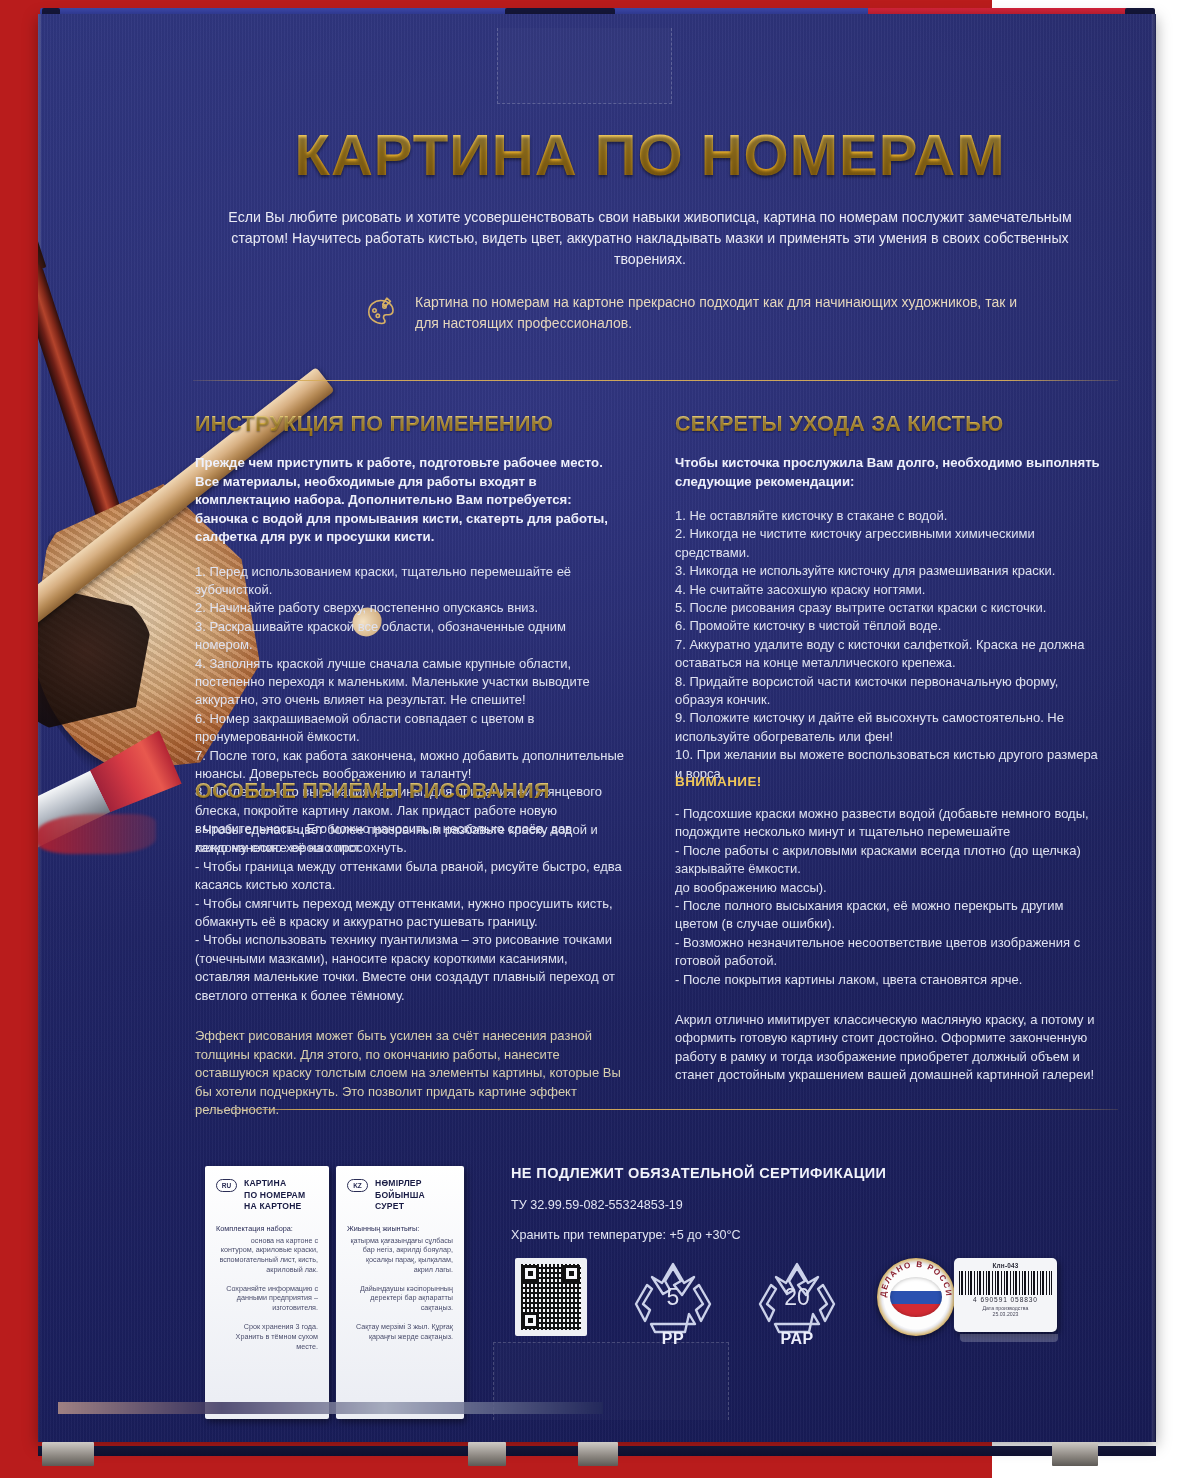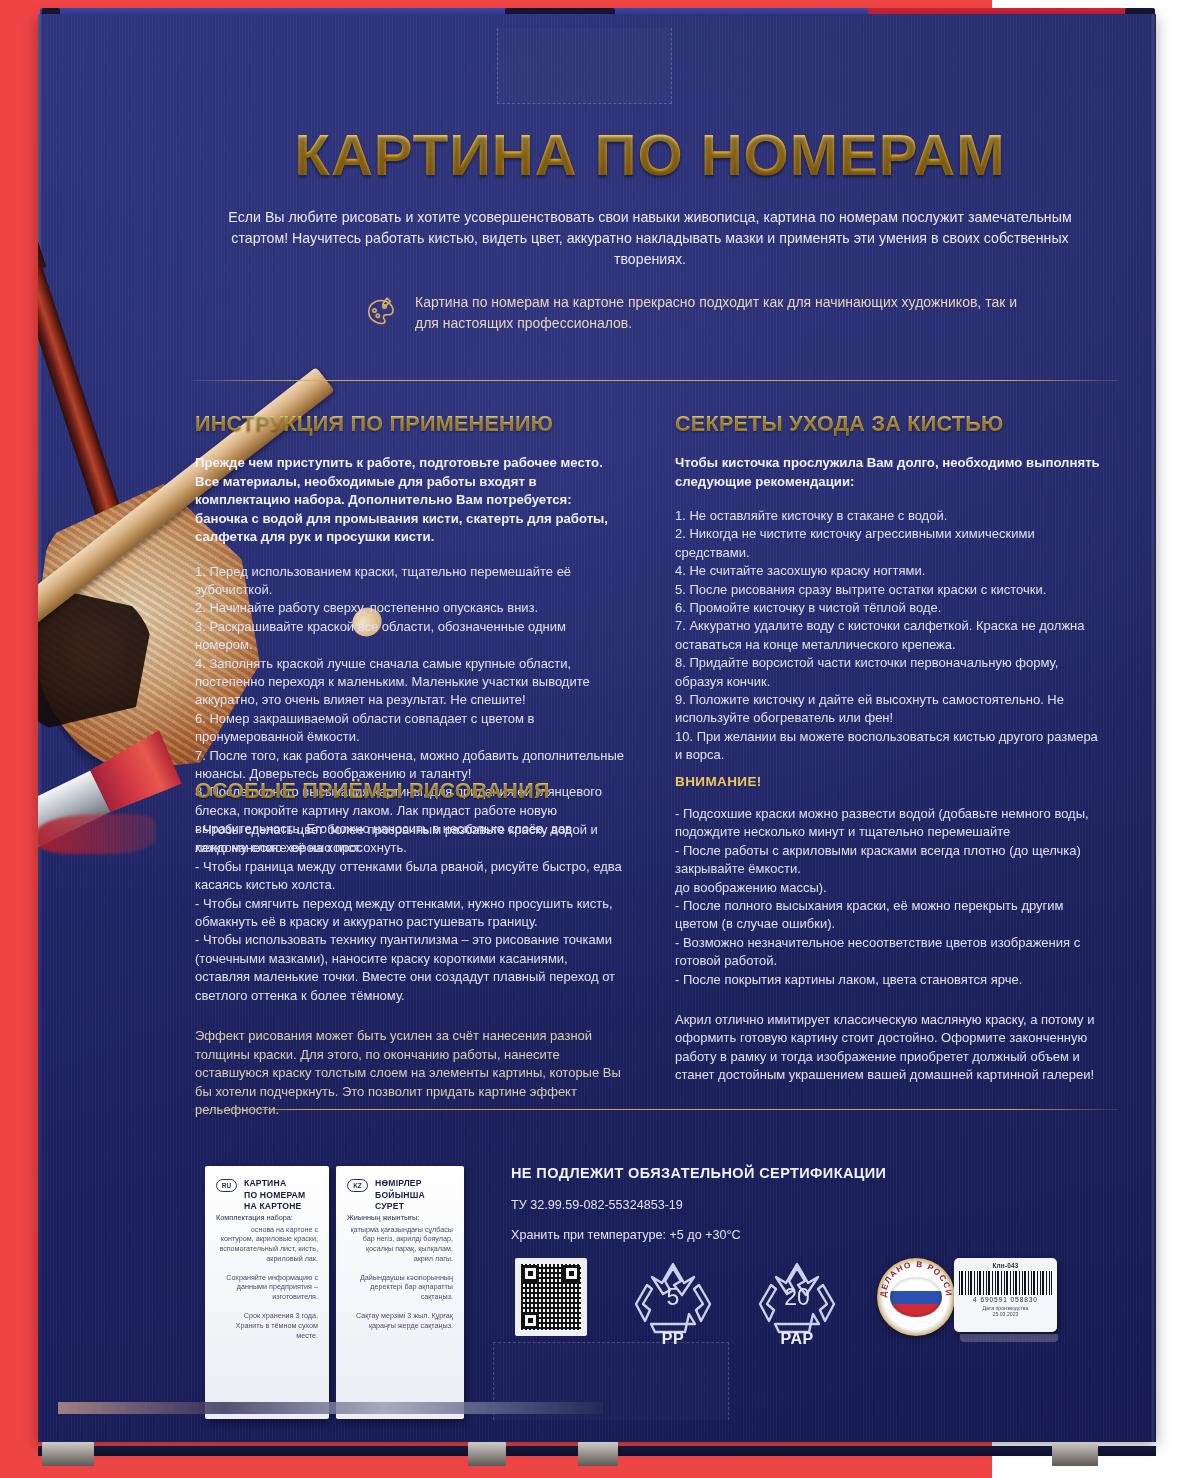--- a/index.html
+++ b/index.html
@@ -9,21 +9,21 @@
     height: 1478px;
     background: #ffffff;
     font-family: "Liberation Sans", sans-serif;
     overflow: hidden;
   }
 
   #stage {
     position: relative;
     width: 992px;
     height: 1478px;
-    background: #ef4444;
+    background: #b91c1c;
     padding-left: 24px;
   }
 
   
   .box-body {
     position: absolute;
     left: 38px;
     top: 14px;
     width: 1118px;
     height: 1428px;
@@ -285,21 +285,21 @@
     position: absolute;
     background: linear-gradient(180deg,#ffffff 0%, #eceef4 92%);
     border-radius: 2px;
     box-shadow: 2px 3px 7px rgba(0,0,0,.45);
     color: #1c1f4a;
     overflow: hidden;
   }
   .label-ru { left: 167px; top: 1152px; width: 124px; height: 253px; padding: 12px 11px; }
   .label-kz { left: 298px; top: 1152px; width: 128px; height: 253px; padding: 12px 11px; }
 
-  .label-head { display: flex; align-items: flex-start; gap: 7px; }
+  .label-head { display: flex; align-items: flex-start; gap: 7px; margin-bottom: 11px; }
   .lang-chip {
     flex: 0 0 auto;
     width: 21px; height: 13px;
     border: 1px solid #2a2d55;
     border-radius: 7px;
     font-size: 6.5px;
     font-weight: 700;
     color: #2a2d55;
     display: flex; align-items: center; justify-content: center;
     margin-top: 1px;
@@ -478,20 +478,21 @@
         </ul>
         <div class="para-gold" style="margin-top:22px;">Эффект рисования может быть усилен за счёт нанесения разной толщины краски. Для этого, по окончанию работы, нанесите оставшуюся краску толстым слоем на элементы картины, которые Вы бы хотели подчеркнуть. Это позволит придать картине эффект рельефности.</div>
       </div>
 
       <div class="col col-right">
         <div class="sec-head">СЕКРЕТЫ УХОДА ЗА КИСТЬЮ</div>
         <div class="lead">Чтобы кисточка прослужила Вам долго,  необходимо выполнять следующие рекомендации:</div>
         <ol class="num">
           <li>1. Не оставляйте кисточку в стакане с водой.</li>
           <li>2. Никогда не чистите кисточку агрессивными химическими средствами.</li>
+          <li>3. Никогда не используйте кисточку для размешивания краски.</li>
           <li>4. Не считайте засохшую краску ногтями.</li>
           <li>5. После рисования сразу вытрите остатки краски с кисточки.</li>
           <li>6. Промойте кисточку в чистой тёплой воде.</li>
           <li>7. Аккуратно удалите  воду с кисточки салфеткой. Краска не должна оставаться на конце металлического крепежа.</li>
           <li>8. Придайте ворсистой части кисточки первоначальную форму, образуя кончик.</li>
           <li>9. Положите кисточку и дайте ей высохнуть самостоятельно. Не используйте обогреватель или фен!</li>
           <li>10. При желании вы можете воспользоваться кистью другого размера и ворса.</li>
         </ol>
       </div>
 

